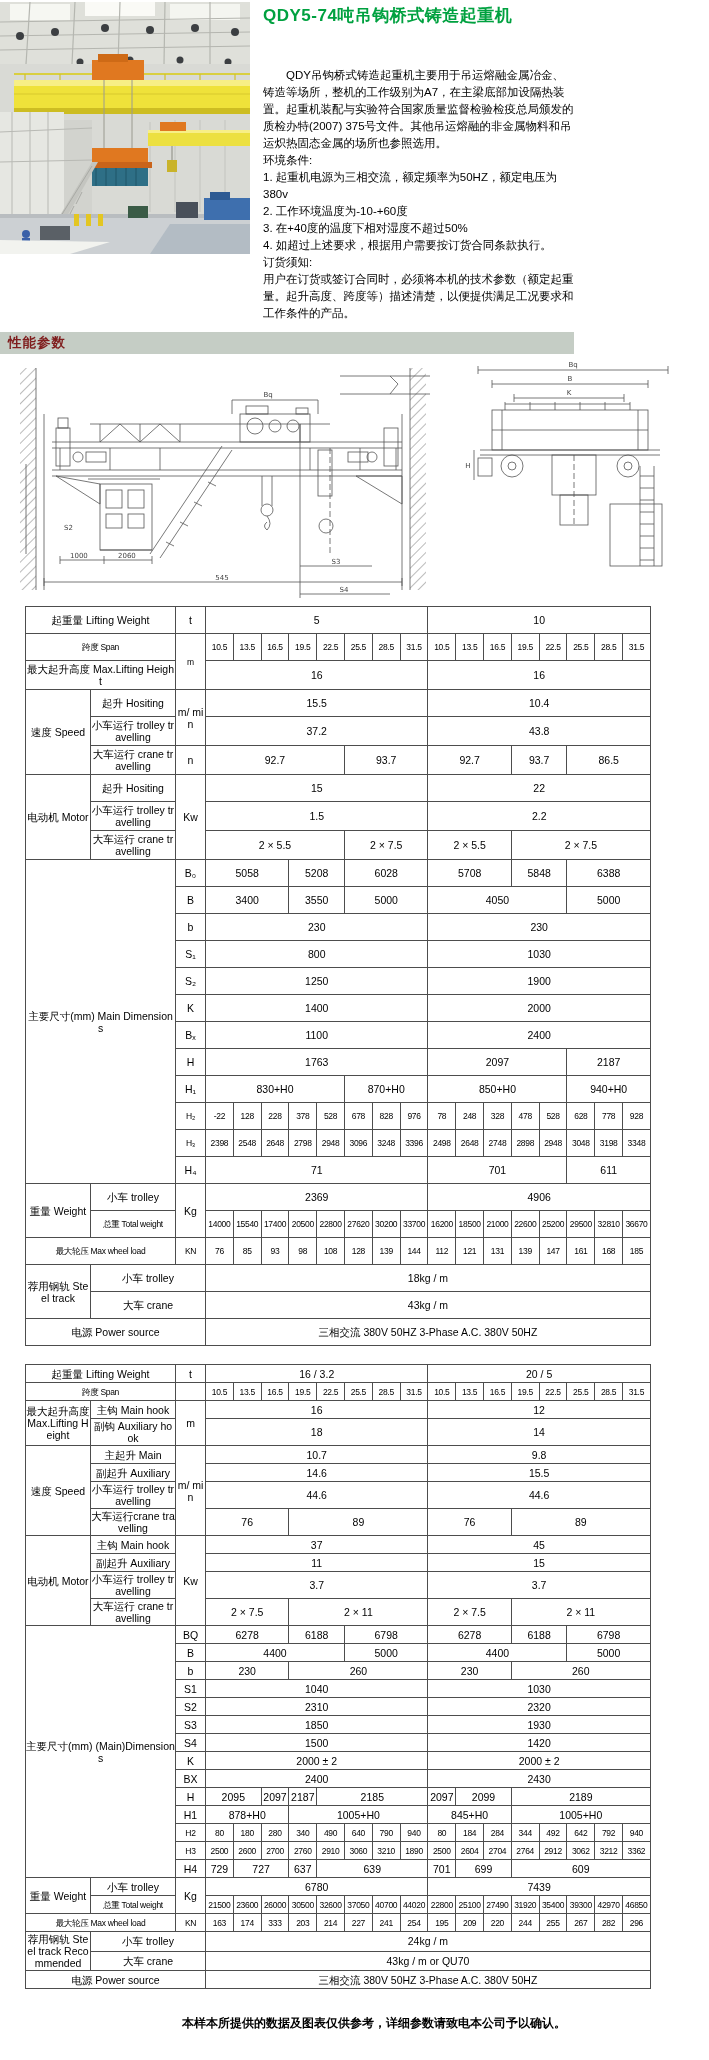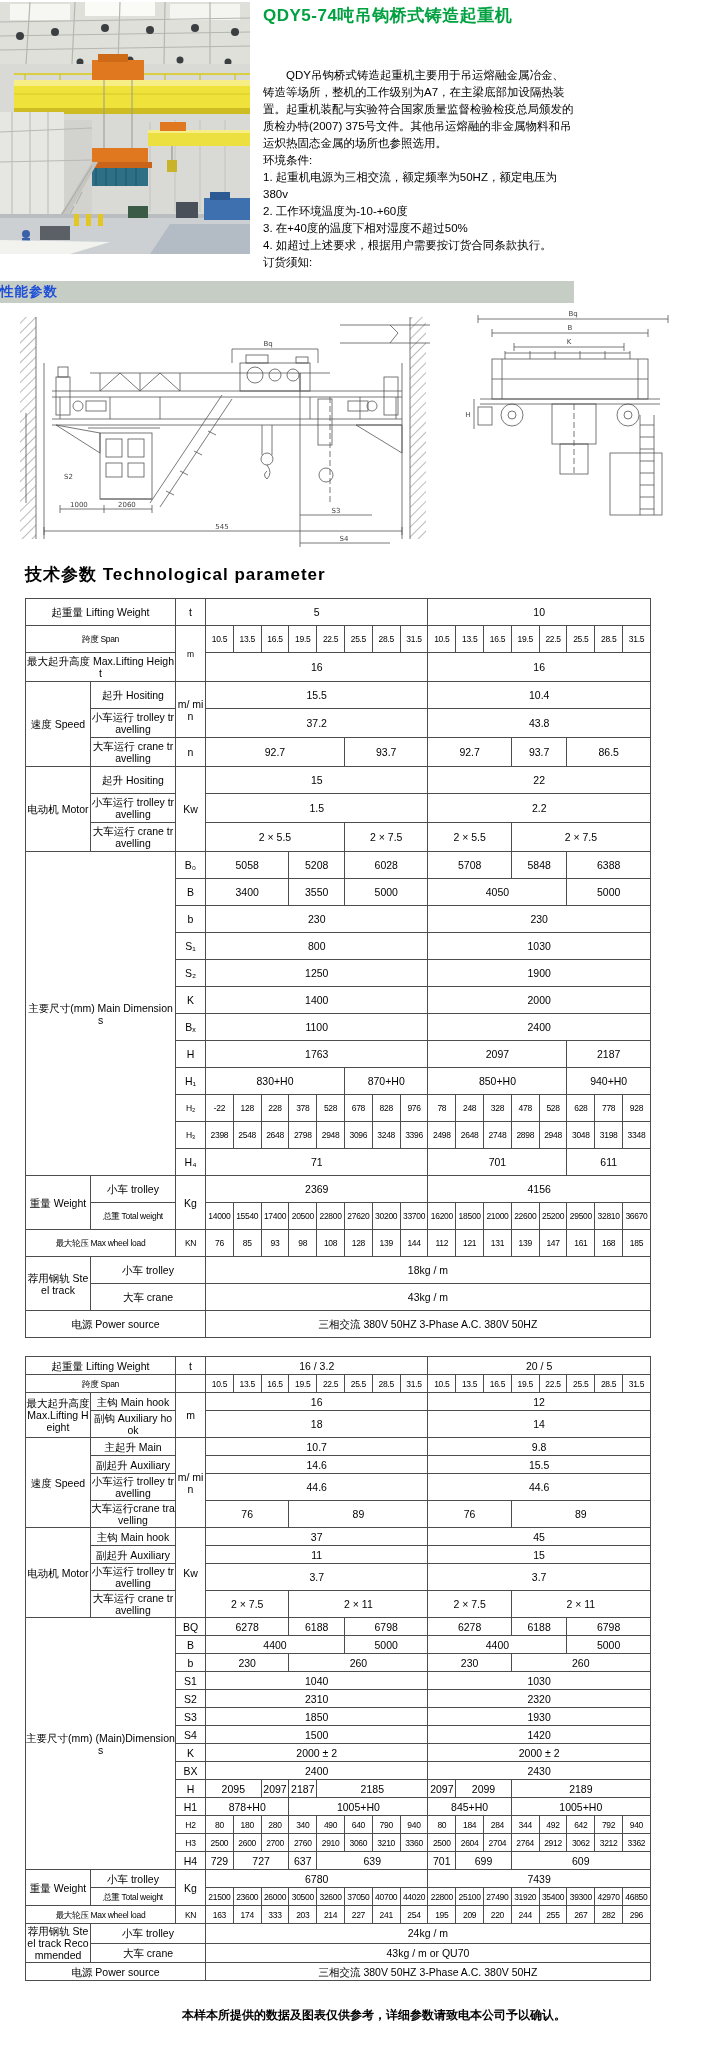--- a/index.html
+++ b/index.html
@@ -9,21 +9,21 @@
   
   .top{display:flex;align-items:flex-start;padding-top:2px;}
   .photo{width:250px;height:252px;flex:0 0 250px;overflow:hidden;}
   .intro{margin-left:13px;width:432px;}
   .title{color:#00a140;font-size:17px;font-weight:bold;margin:2px 0 8px 0;letter-spacing:0.5px;}
   .desc p{font-size:11.5px;line-height:17px;margin:0;}
   .desc p.indent{text-indent:2em;margin-top:40px;}
 
   
   .banner{margin-top:10px;height:22px;background:#c5cdc5;display:flex;align-items:center;}
-  .banner span{color:#1d4ed8;font-weight:bold;font-size:13.5px;letter-spacing:1px;}
+  .banner span{color:#7f1d1d;font-weight:bold;font-size:13.5px;padding-left:8px;letter-spacing:1px;}
 
   
   .drawing{width:709px;height:252px;}
 
   
   .tech-heading{font-size:17px;font-weight:bold;margin:8px 0 12px 25px;letter-spacing:1px;}
 
   
   table.spec{border-collapse:collapse;table-layout:fixed;width:625px;margin:0 0 0 25px;border:1.5px solid #3f3f3f;padding-left:10px;}
   table.spec td{border:1px solid #4d4d4d;text-align:center;vertical-align:middle;
@@ -161,20 +161,21 @@
     <div class="intro">
       <div class="title">QDY5-74吨吊钩桥式铸造起重机</div>
       <div class="desc">
         <p class="indent">QDY吊钩桥式铸造起重机主要用于吊运熔融金属冶金、铸造等场所，整机的工作级别为A7，在主梁底部加设隔热装置。起重机装配与实验符合国家质量监督检验检疫总局颁发的质检办特(2007) 375号文件。其他吊运熔融的非金属物料和吊运炽热固态金属的场所也参照选用。</p>
         <p>环境条件:</p>
         <p>1. 起重机电源为三相交流，额定频率为50HZ，额定电压为380v</p>
         <p>2. 工作环境温度为-10-+60度</p>
         <p>3. 在+40度的温度下相对湿度不超过50%</p>
         <p>4. 如超过上述要求，根据用户需要按订货合同条款执行。</p>
         <p>订货须知:</p>
+        <p>用户在订货或签订合同时，必须将本机的技术参数（额定起重量。起升高度、跨度等）描述清楚，以便提供满足工况要求和工作条件的产品。</p>
       </div>
     </div>
   </div>
 
   <div class="banner">
     <span>性能参数</span>
   </div>
 
   <div class="drawing">
     <svg width="709" height="252" viewBox="0 0 709 252">
@@ -327,21 +328,20 @@
         <text x="336" y="210" text-anchor="middle">S3</text>
         <text x="344" y="238" text-anchor="middle">S4</text>
         <text x="573" y="13" text-anchor="middle">Bq</text>
         <text x="570" y="27" text-anchor="middle">B</text>
         <text x="569" y="41" text-anchor="middle">K</text>
         <text x="468" y="114" text-anchor="middle">H</text>
       </g>
     </svg>
   </div>
 
-  <div class="tech-heading">技术参数  Technological parameter</div>
 
   <table class="spec t1">
       <colgroup>
         <col style="width: 65px;">
         <col style="width: 85px;">
         <col style="width: 30px;">
         <col style="width: 27.8px;">
         <col style="width: 27.8px;">
         <col style="width: 27.8px;">
         <col style="width: 27.8px;">
@@ -528,21 +528,21 @@
           <td>H₄</td>
           <td colspan="8">71</td>
           <td colspan="5">701</td>
           <td colspan="3">611</td>
         </tr>
         <tr>
           <td rowspan="2">重量 Weight</td>
           <td>小车 trolley</td>
           <td rowspan="2">Kg</td>
           <td colspan="8">2369</td>
-          <td colspan="8">4156</td>
+          <td colspan="8">4906</td>
         </tr>
         <tr class="dense">
           <td>总重 Total weight</td>
           <td>14000</td>
           <td>15540</td>
           <td>17400</td>
           <td>20500</td>
           <td>22800</td>
           <td>27620</td>
           <td>30200</td>
@@ -795,21 +795,21 @@
         </tr>
         <tr class="dense">
           <td>H3</td>
           <td>2500</td>
           <td>2600</td>
           <td>2700</td>
           <td>2760</td>
           <td>2910</td>
           <td>3060</td>
           <td>3210</td>
-          <td>3360</td>
+          <td>1890</td>
           <td>2500</td>
           <td>2604</td>
           <td>2704</td>
           <td>2764</td>
           <td>2912</td>
           <td>3062</td>
           <td>3212</td>
           <td>3362</td>
         </tr>
         <tr>

